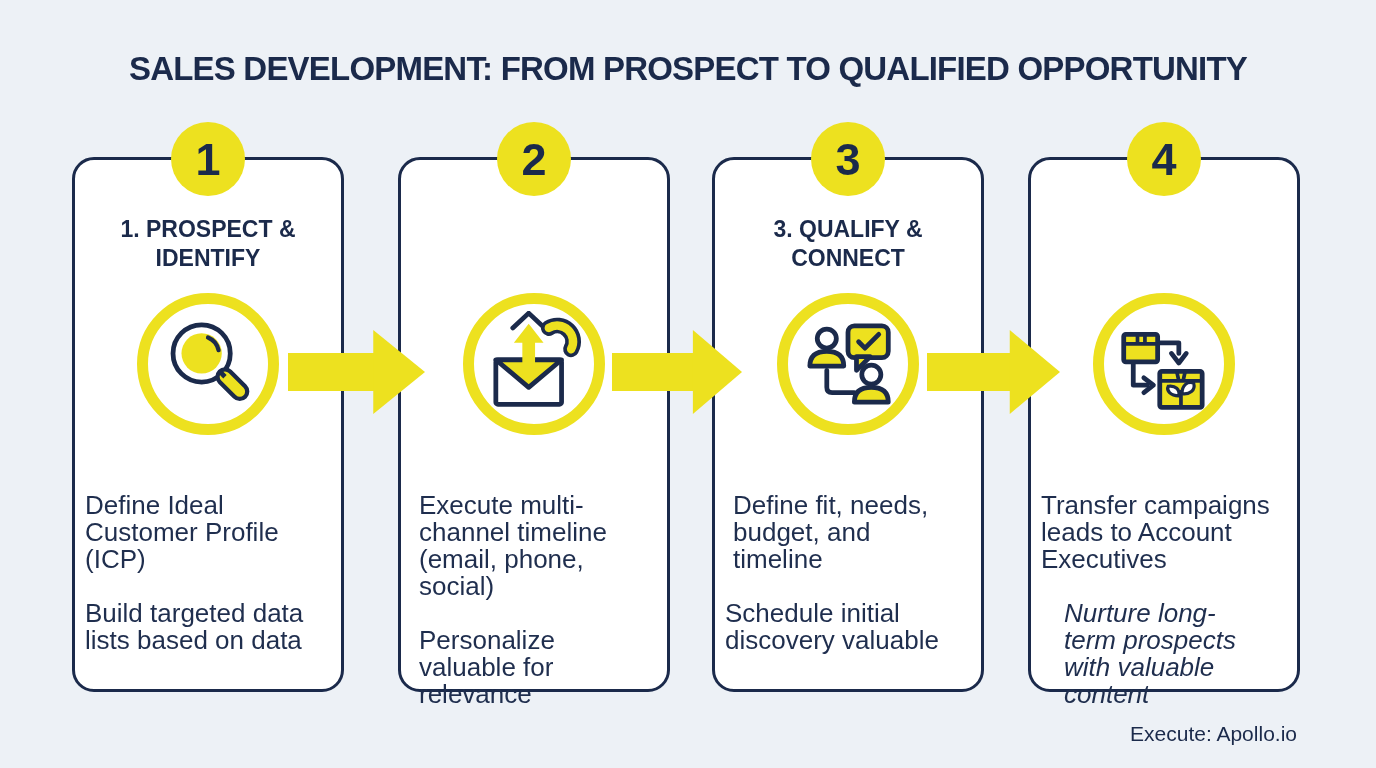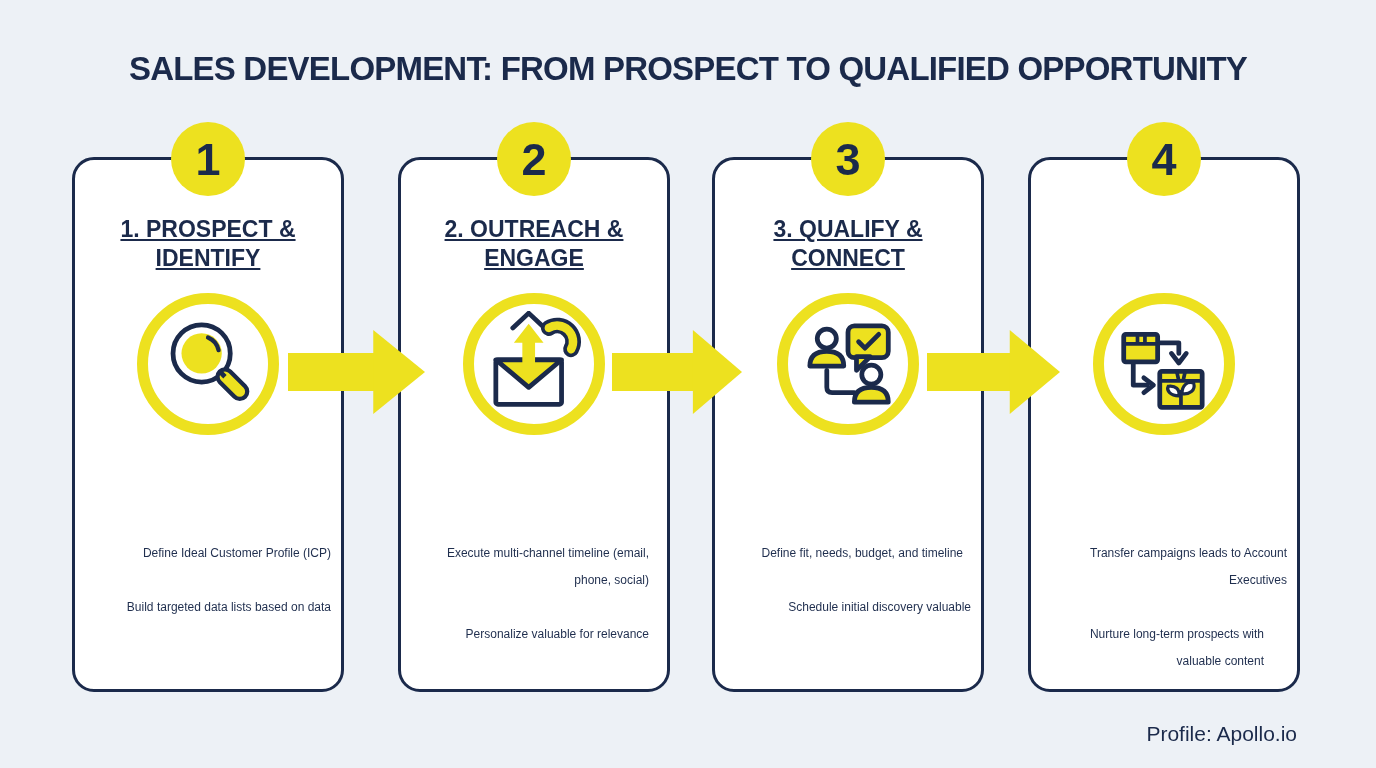--- a/index.html
+++ b/index.html
@@ -38,40 +38,39 @@
     background:var(--yellow);
     display:flex;align-items:center;justify-content:center;
   }
   .badge span{font-size:45px;font-weight:800;color:var(--navy);line-height:1;}
 
   .card-title{
     position:absolute;top:55px;left:0;right:0;
     text-align:center;
     font-size:23px;font-weight:700;line-height:29px;
     color:var(--navy);
-    text-decoration:underline;
   }
 
   .icon-ring{
     position:absolute;top:133px;left:50%;transform:translateX(-50%);
     width:142px;height:142px;border-radius:50%;
     border:11px solid var(--yellow);
     background:#fff;
     display:flex;align-items:center;justify-content:center;
   }
   .icon-ring svg{width:106px;height:106px;}
 
   .card-body{
     position:absolute;top:332px;left:10px;right:10px;
-    text-align:right;
-    font-size:12px;line-height:27px;color:var(--body-text);margin-top:48px;
+    text-align:left;
+    font-size:26px;line-height:27px;color:var(--body-text);
   }
   .card-body p{margin:0 auto 27px;}
   .mw230{max-width:230px;}
-  .mw200{max-width:200px;}
+  .mw200{max-width:200px;font-style:italic;}
 
   .arrow{position:absolute;top:330px;height:84px;z-index:5;}
   .arrow svg{width:100%;height:100%;display:block;}
   .arrow.a1{left:288px;width:137px;}
   .arrow.a2{left:612px;width:130px;}
   .arrow.a3{left:927px;width:133px;}
 
   .source{
     position:absolute;top:722px;right:79px;
     font-size:21px;color:var(--navy);
@@ -102,21 +101,20 @@
     <div class="card-body">
       <p>Define Ideal Customer Profile (ICP)</p>
       <p>Build targeted data lists based on data</p>
     </div>
   </div>
 
   <div class="card c2">
     <div class="badge">
       <span>2</span>
     </div>
-    <div class="card-title">2. OUTREACH &amp; ENGAGE</div>
     <div class="icon-ring">
       <svg viewBox="0 0 100 100">
         <rect x="14" y="46" width="62" height="42" rx="2" fill="#ffffff" stroke="var(--navy)" stroke-width="4.5"></rect>
         <path d="M14 46 L76 46 L45 72 Z" fill="var(--yellow)" stroke="var(--navy)" stroke-width="4.5" stroke-linejoin="round"></path>
         <polygon points="45,12 31,30 39,30 39,62 51,62 51,30 59,30" fill="var(--yellow)"></polygon>
         <path d="M30 16 L45 2 L60 16" fill="none" stroke="var(--navy)" stroke-width="4.5" stroke-linejoin="round" stroke-linecap="round"></path>
         <path d="M 64 16 A 15 15 0 0 1 85 36" fill="none" stroke="var(--navy)" stroke-width="15" stroke-linecap="round"></path>
         <path d="M 64 16 A 15 15 0 0 1 85 36" fill="none" stroke="var(--yellow)" stroke-width="8" stroke-linecap="round"></path>
       </svg>
     </div>
@@ -189,15 +187,15 @@
       <polygon points="84,0 135,42 84,84" fill="var(--yellow)"></polygon>
     </svg>
   </div>
   <div class="arrow a3">
     <svg viewBox="0 0 135 84" preserveAspectRatio="none">
       <rect x="0" y="23" width="90" height="38" fill="var(--yellow)"></rect>
       <polygon points="84,0 135,42 84,84" fill="var(--yellow)"></polygon>
     </svg>
   </div>
 
-  <div class="source">Profile: Apollo.io</div>
+  <div class="source">Execute: Apollo.io</div>
 
 </div>
 
 </body></html>

